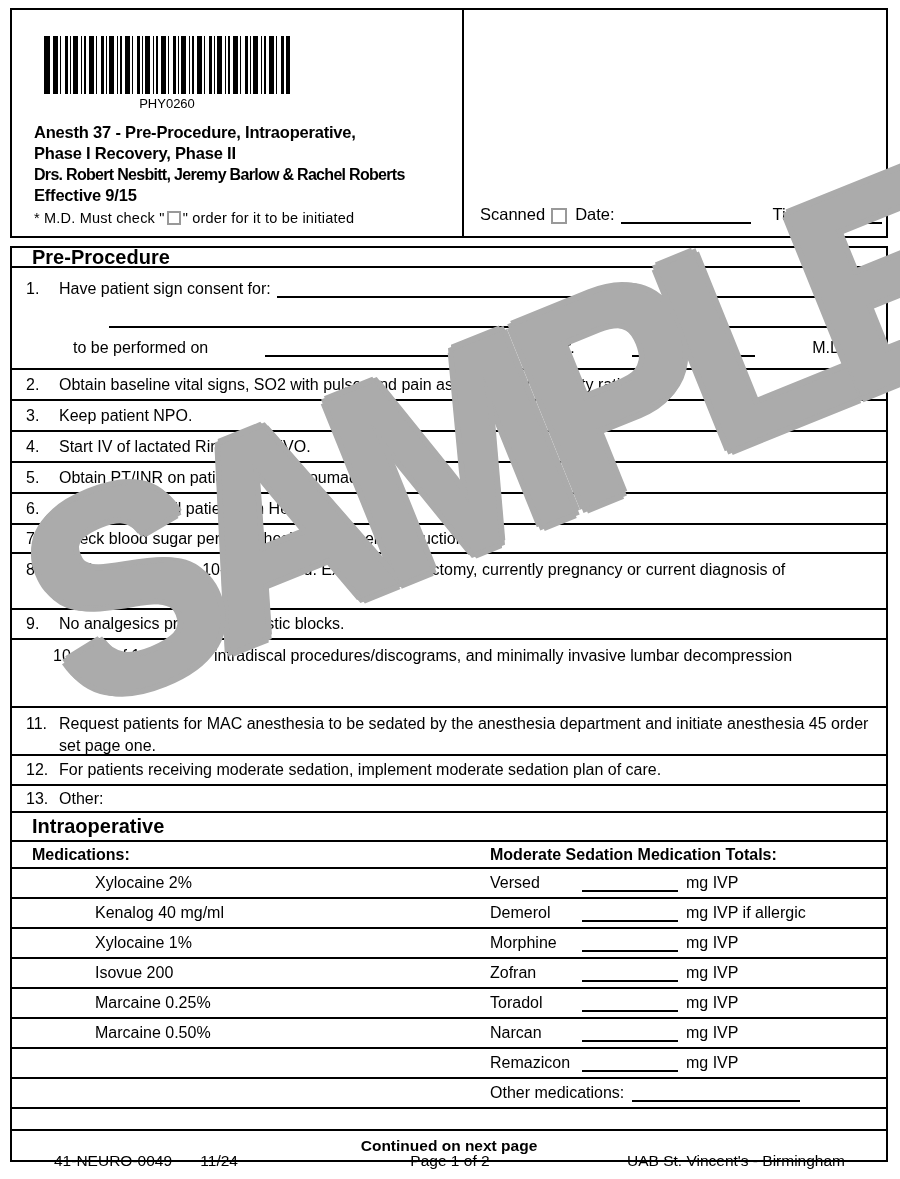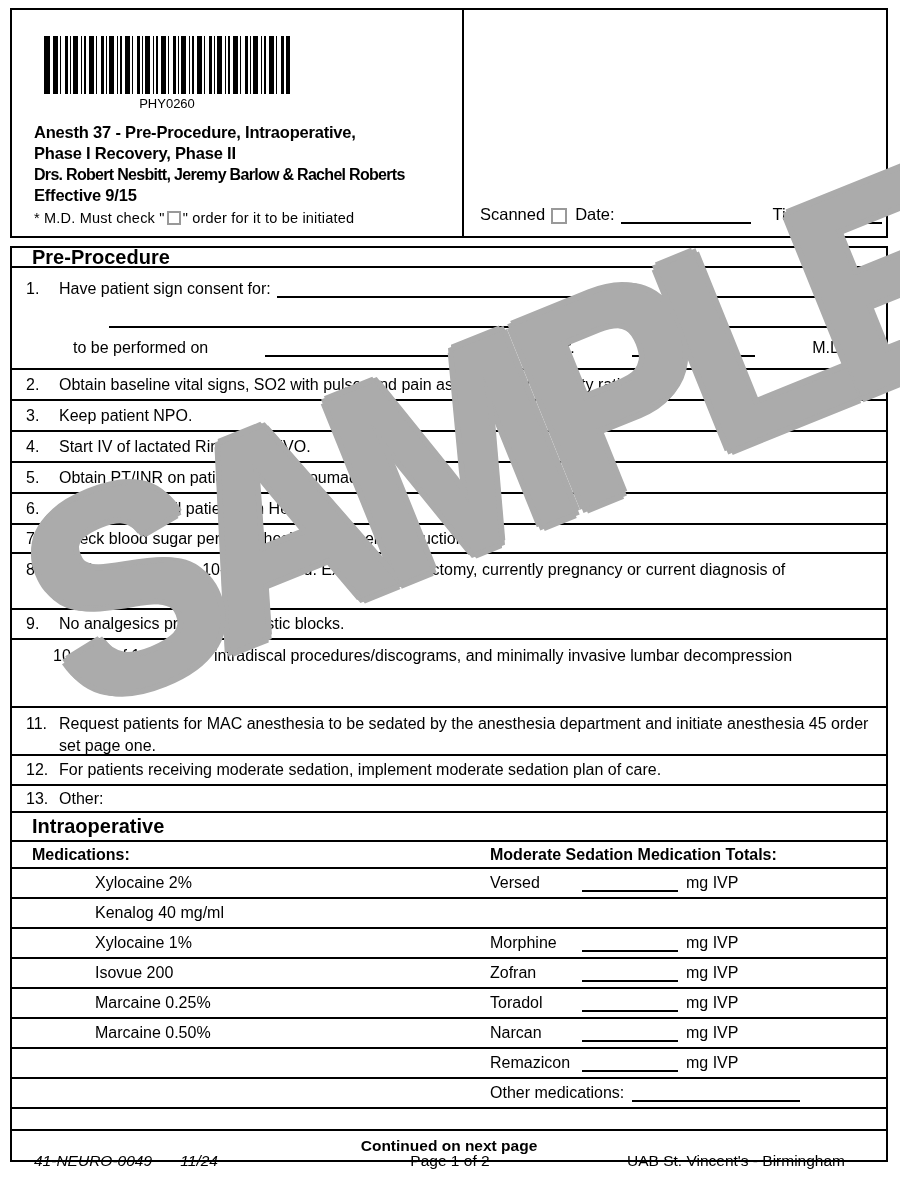--- a/index.html
+++ b/index.html
@@ -62,21 +62,21 @@
   .medrow .lcol{width:452px;padding-left:83px;box-sizing:border-box;}
   .medrow .rcol{flex:1;padding-left:26px;display:flex;align-items:flex-end;}
   .medrow .tname{display:inline-block;width:92px;}
   .medrow .tblank{width:96px;height:13px;}
   .medrow .tsuffix{margin-left:8px;}
   .medrow .oblank{width:168px;height:13px;margin-left:8px;}
   .continued{display:flex;align-items:center;justify-content:center;font-weight:bold;font-size:15.5px;}
 
   
   .pagefooter{position:absolute;left:10px;right:10px;top:1152px;height:24px;font-size:15.5px;}
-  .f-left{position:absolute;left:24px;font-style:italic;}
+  .f-left{position:absolute;left:44px;}
   .f-left .rev{margin-left:24px;}
   .f-center{position:absolute;left:0;right:0;text-align:center;}
   .f-right{position:absolute;right:45px;}
 
   
   .watermark{
     position:absolute;left:10px;top:318px;width:900px;text-align:center;
     font-size:270px;font-weight:bold;line-height:1;letter-spacing:-24px;
     color:#ababab;
     transform:rotate(-22deg) scaleY(1.05);transform-origin:center;
@@ -201,20 +201,25 @@
     <div class="row medrow" style="height:30px;">
       <div class="lcol">Xylocaine 2%</div>
       <div class="rcol">
         <span class="tname">Versed</span>
         <span class="blank tblank"></span>
         <span class="tsuffix">mg IVP</span>
       </div>
     </div>
     <div class="row medrow" style="height:30px;">
       <div class="lcol">Kenalog 40 mg/ml</div>
+      <div class="rcol">
+        <span class="tname">Demerol</span>
+        <span class="blank tblank"></span>
+        <span class="tsuffix">mg IVP if allergic</span>
+      </div>
     </div>
     <div class="row medrow" style="height:30px;">
       <div class="lcol">Xylocaine 1%</div>
       <div class="rcol">
         <span class="tname">Morphine</span>
         <span class="blank tblank"></span>
         <span class="tsuffix">mg IVP</span>
       </div>
     </div>
     <div class="row medrow" style="height:30px;">

